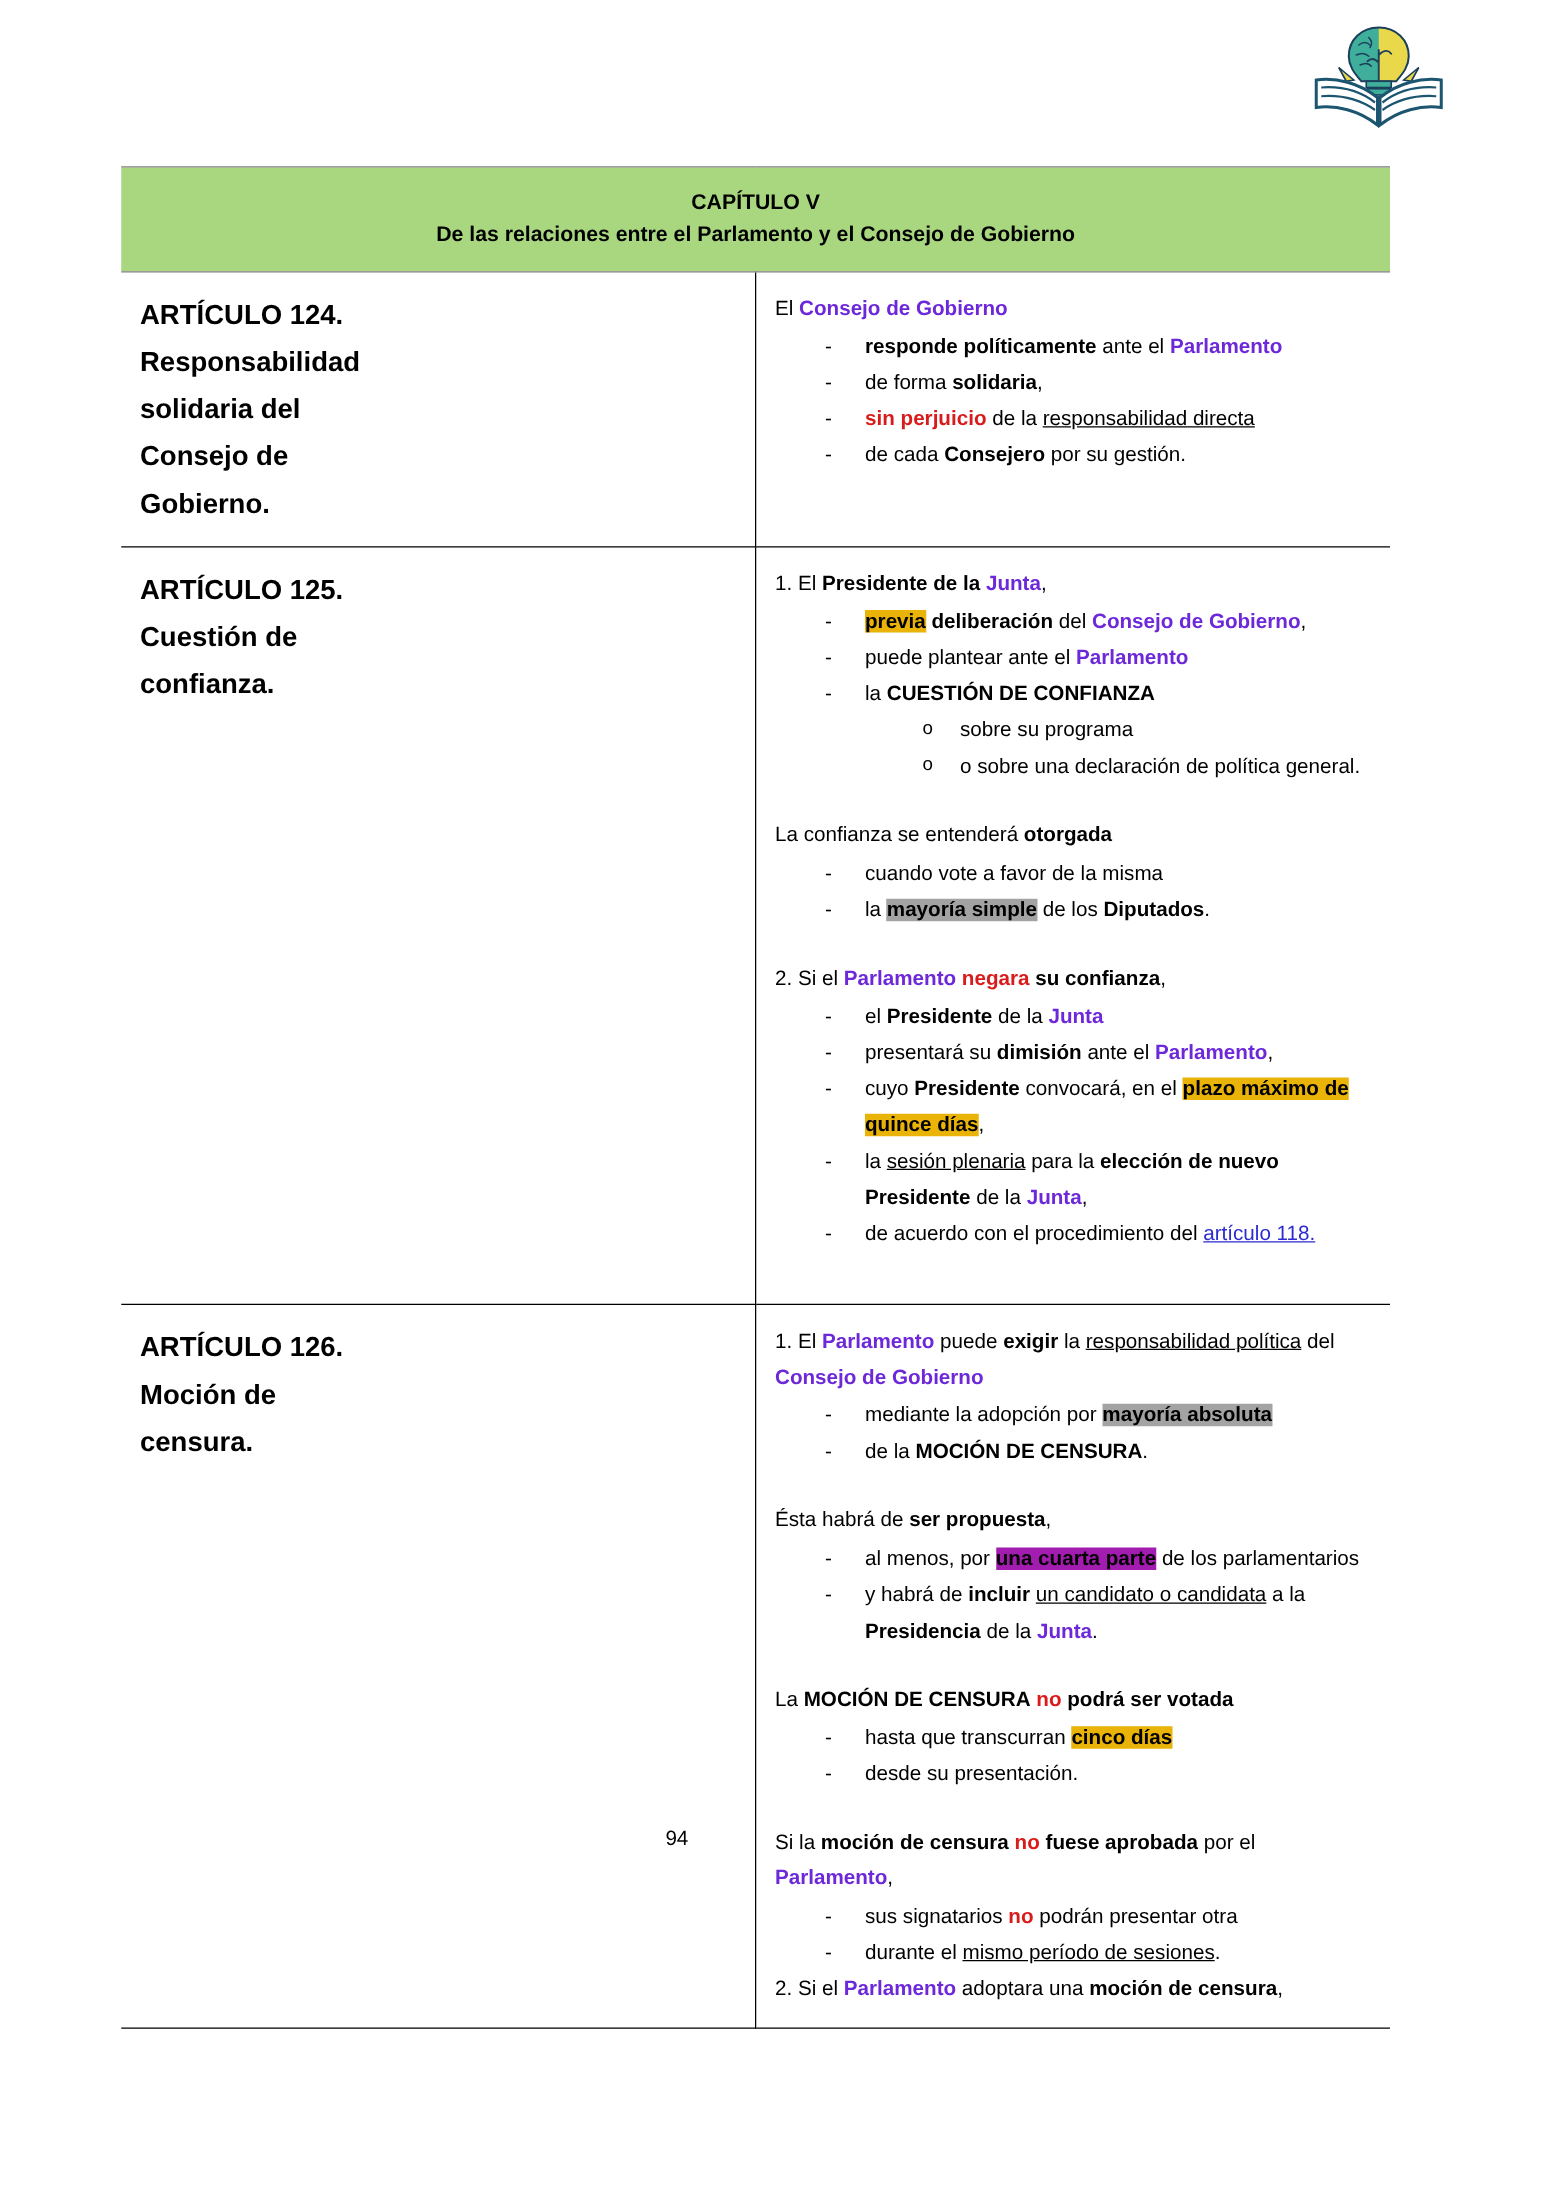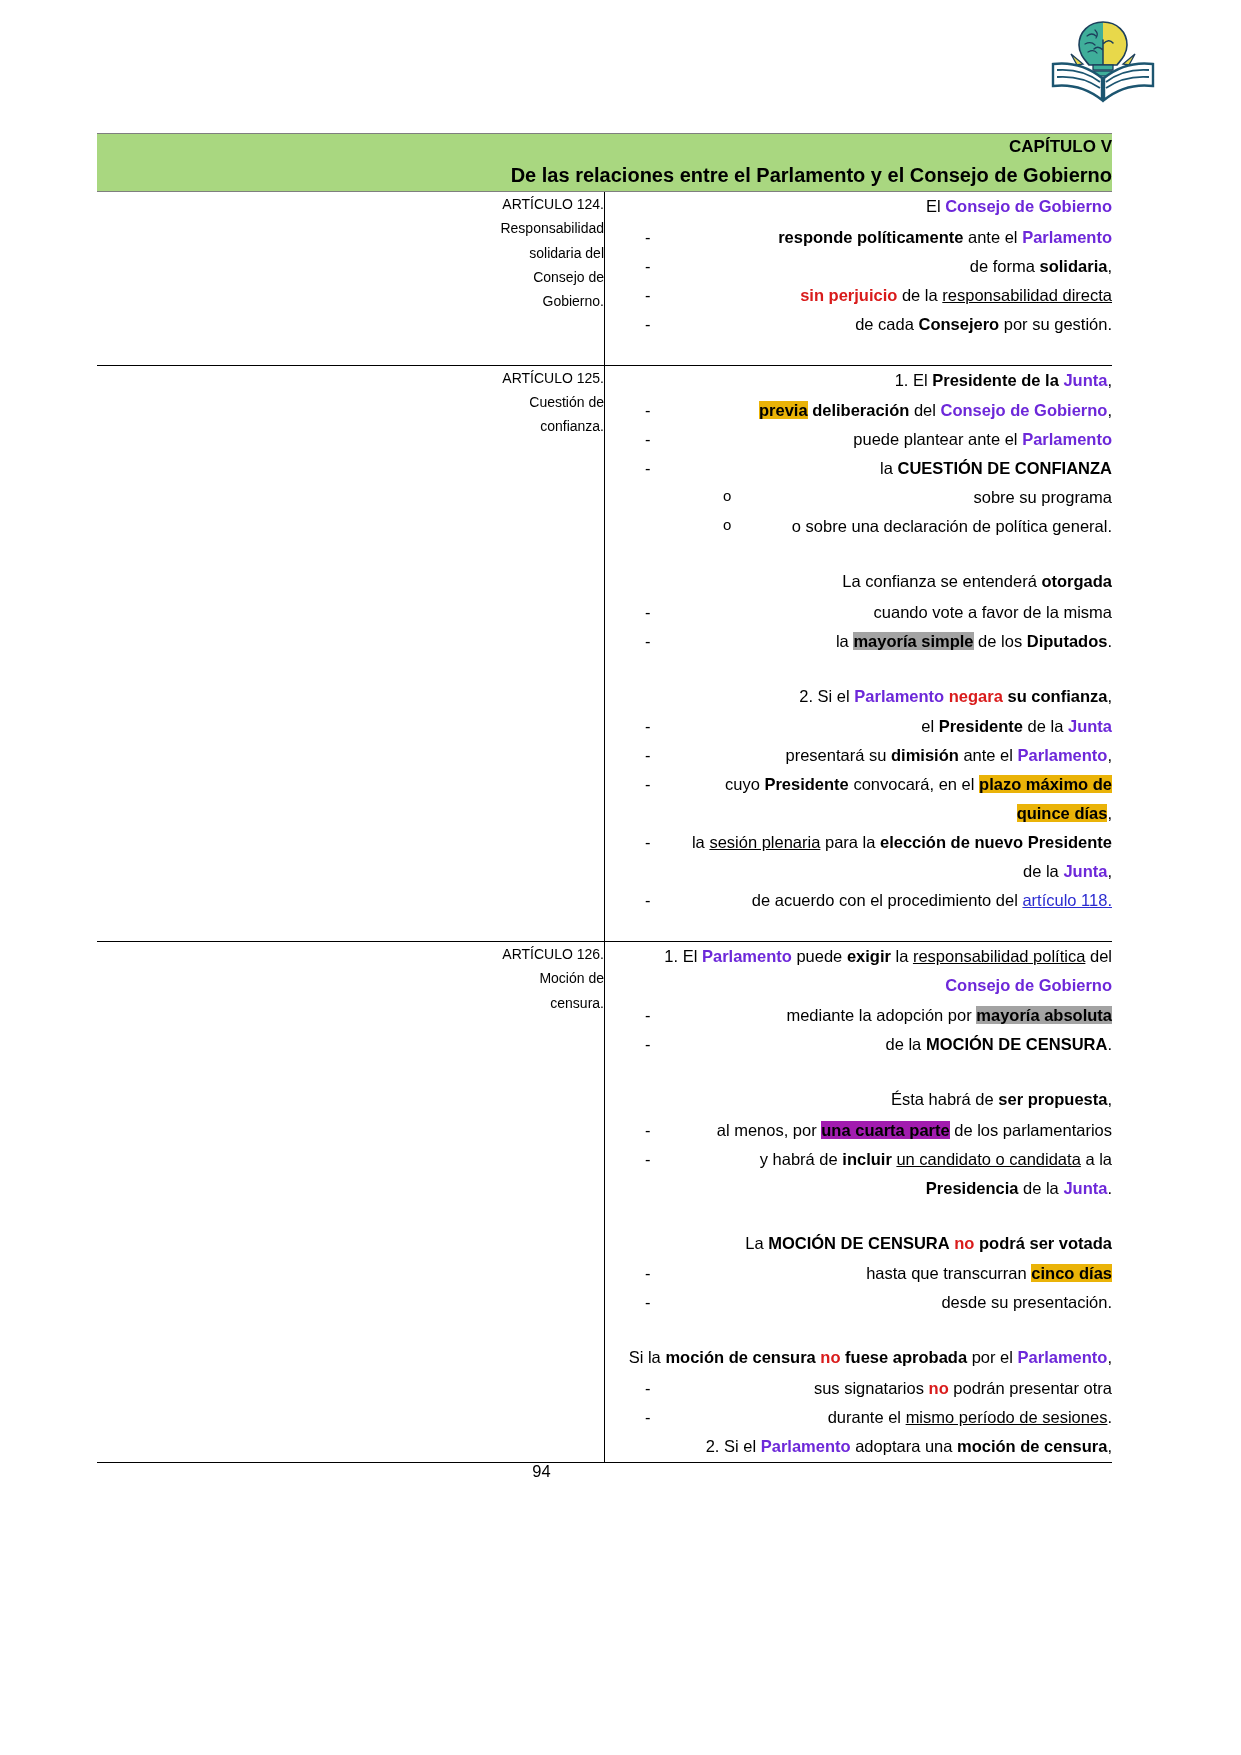--- a/index.html
+++ b/index.html
@@ -77,39 +77,38 @@
   .doc-table {
     position: absolute;
     left: 97px;
     top: 133px;
     width: 1015px;
     border-collapse: collapse;
     table-layout: fixed;
   }
   .doc-table td {
     vertical-align: top;
-    padding: 0;
-    text-align: right;
+    padding: 15px;
   }
 
   .chapter-band {
     background: #a9d780;
     border-top: 1.5px solid #7f7f7f;
     border-bottom: 1px solid #7f7f7f;
     text-align: center;
     padding: 18px 10px 20px 10px;
   }
   .chapter-title {
     font-size: 17px;
     font-weight: bold;
     line-height: 1.55;
     color: #000;
   }
   .chapter-sub {
-    font-size: 20px;
+    font-size: 17px;
     font-weight: bold;
     line-height: 1.55;
     color: #000;
   }
 
   .art-label-cell {
     width: 188px;
     padding: 14px 10px 14px 12px;
     border-right: 1.2px solid #000;
     border-bottom: 1.2px solid #000;
@@ -117,22 +116,22 @@
   .art-body-cell {
     padding: 14px 12px 16px 12px;
     border-bottom: 1.2px solid #000;
   }
   tr.last-row .art-label-cell,
   tr.last-row .art-body-cell {
     border-bottom: 1.4px solid #000;
   }
 
   .art-label {
-    font-size: 14px;
-    font-weight: normal;
+    font-size: 22px;
+    font-weight: bold;
     line-height: 1.72;
   }
 
   .para {
     font-size: 16.5px;
     line-height: 1.72;
     margin: 0 0 2px 0;
   }
   .spacer {
     height: 26px;

